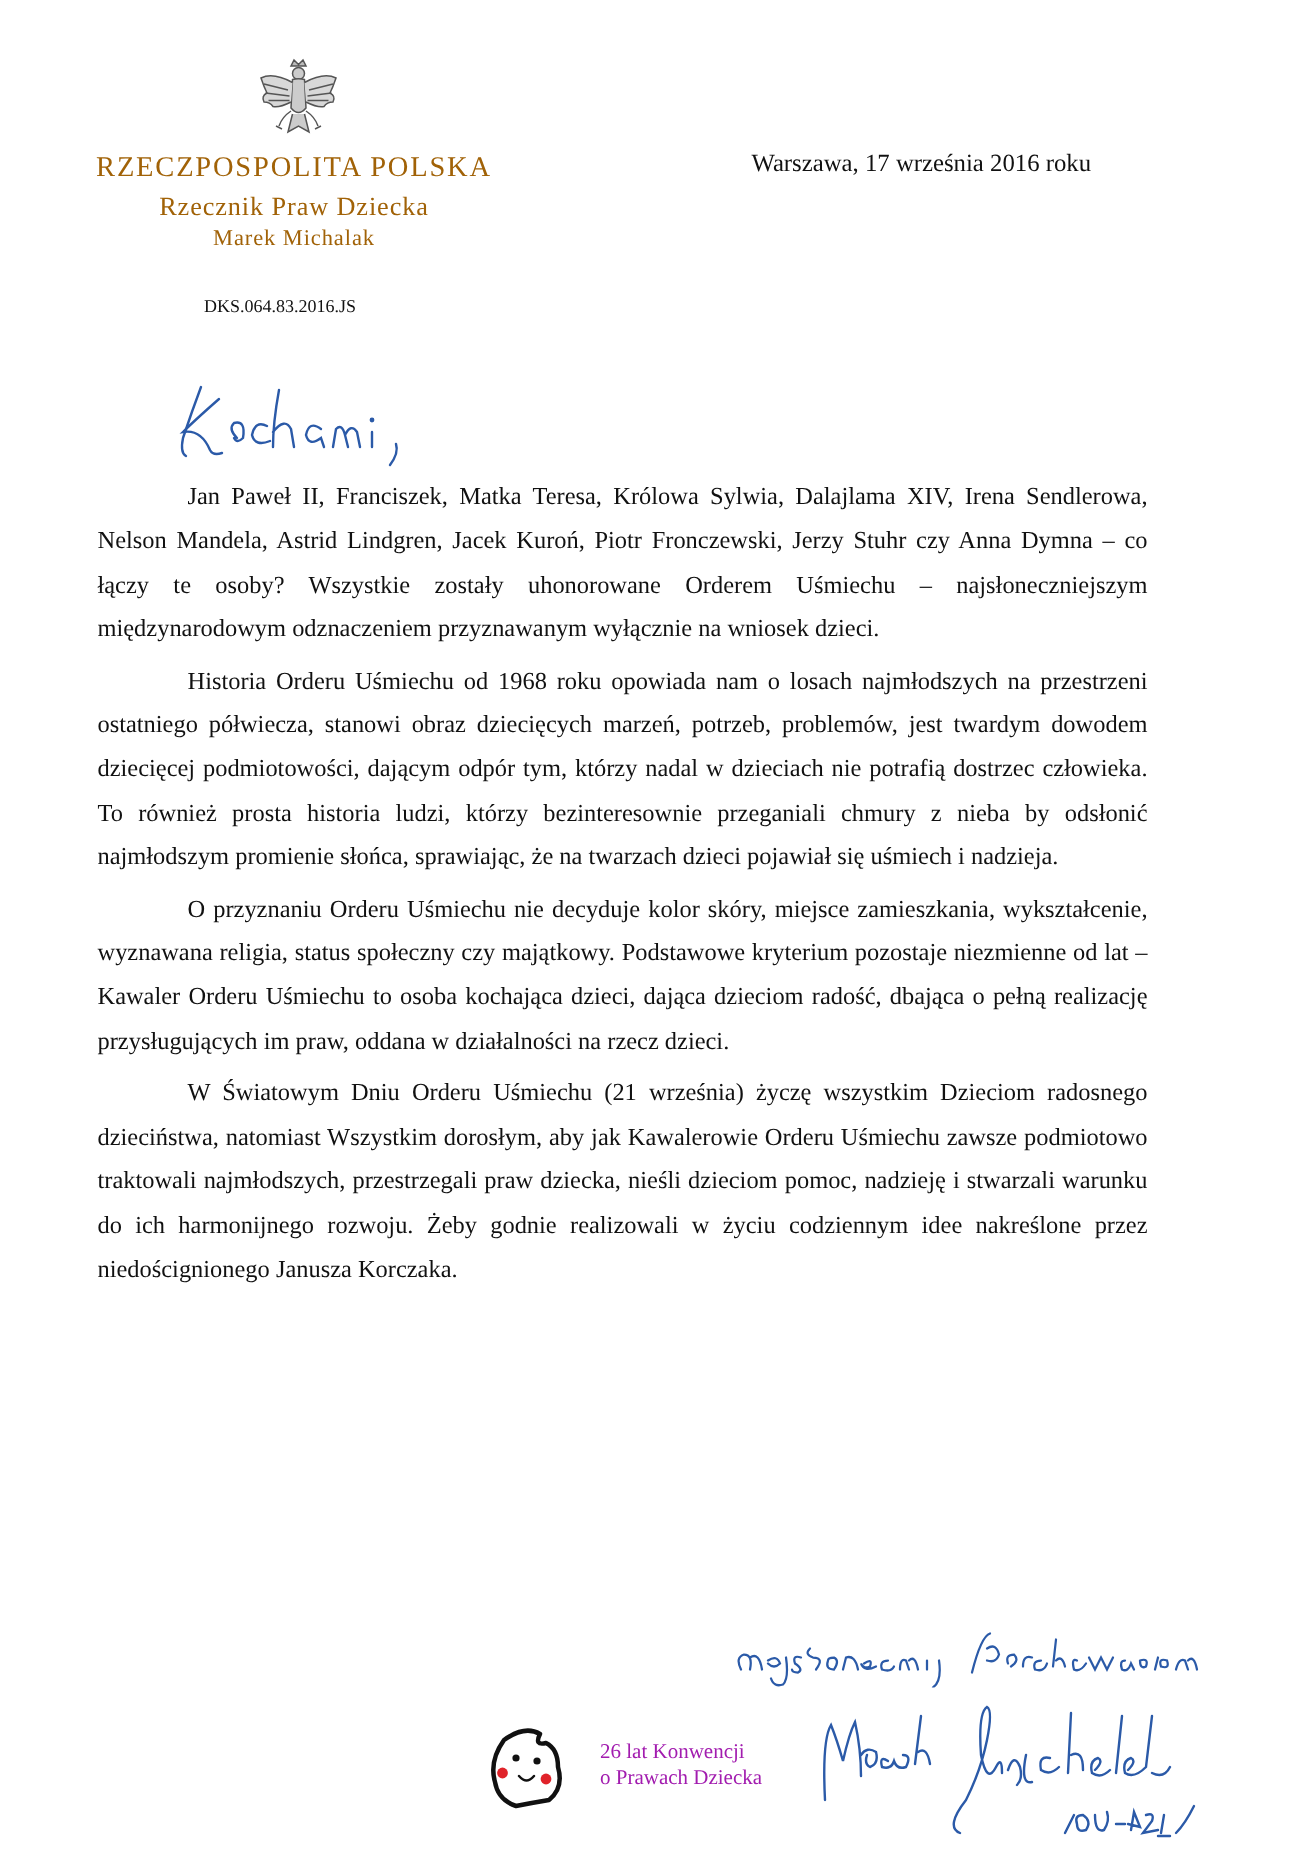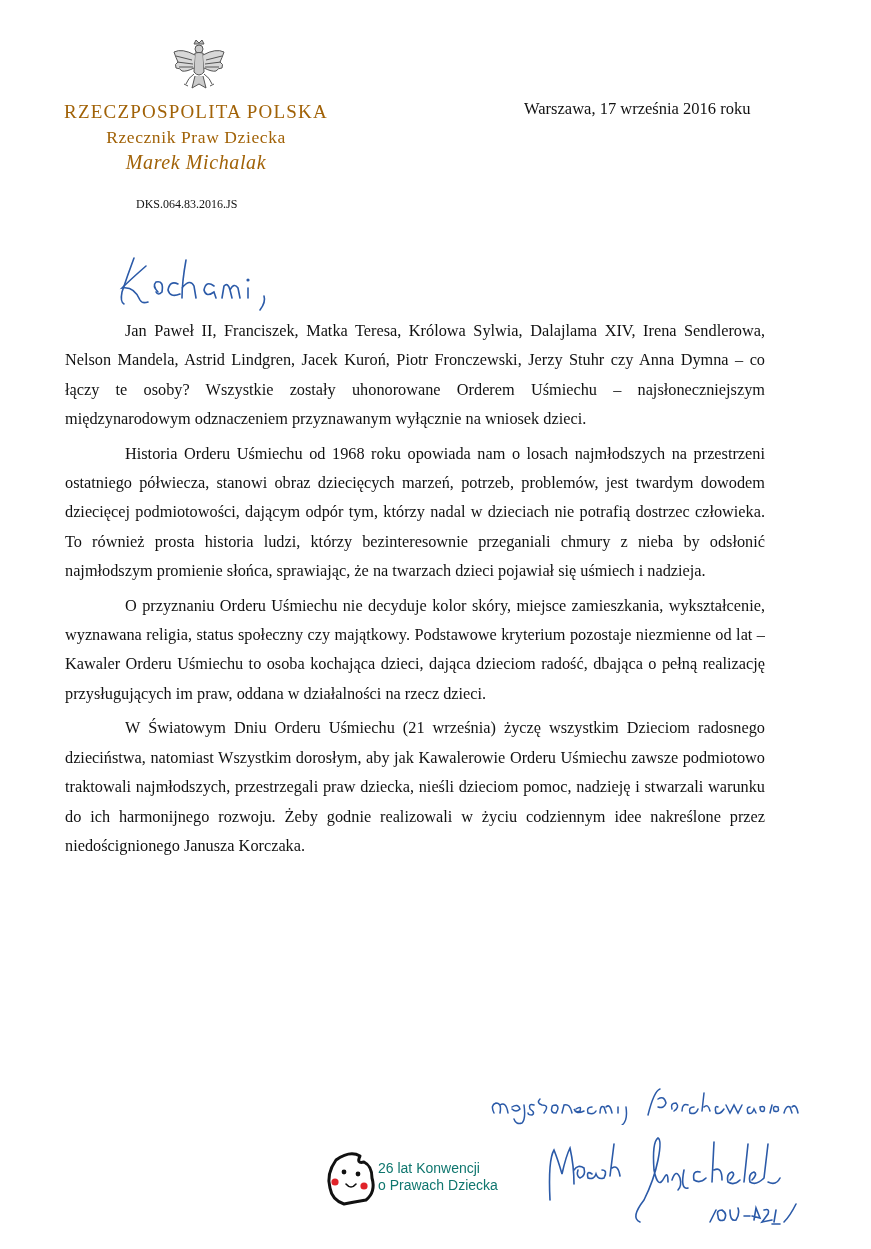--- a/index.html
+++ b/index.html
@@ -2,31 +2,31 @@
 <html><head>
   <meta charset="utf-8">
   <style>
     html, body { margin: 0; padding: 0; background: #ffffff; }
     body { width: 871px; height: 1249px; position: relative; overflow: hidden; font-family: "Liberation Serif", serif; color: #111; }
     .abs { position: absolute; }
     .eagle { left: 168px; top: 38px; width: 62px; height: 60px; }
     .hdr { left: 40px; width: 312px; text-align: center; font-family: "Liberation Serif", serif; color: #a16207; }
     .hdr-1 { top: 101px; font-size: 19px; letter-spacing: 1.2px; }
     .hdr-2 { top: 127px; font-size: 17.5px; letter-spacing: 0.6px; }
-    .hdr-3 { top: 151px; font-size: 20px; font-style: italic; letter-spacing: 0.6px; }
+    .hdr-3 { top: 151px; font-size: 15px; letter-spacing: 0.6px; }
     .ref { left: 136px; top: 197px; font-size: 12px; font-family: Liberation Serif, serif; }
-    .date { left: 524px; top: 99px; font-size: 16.5px; text-align: right; }
+    .date { left: 501px; top: 99px; font-size: 16.5px; text-align: right; }
     .title { left: 440px; top: 221px; font-size: 16.5px; font-weight: bold; line-height: 20px; }
     .salutation { left: 110px; top: 252px; width: 170px; height: 60px; }
     .body-text { left: 65px; top: 316px; width: 700px; font-size: 16.3px; line-height: 29.4px; text-align: justify; }
     .body-text p { margin: 0 0 5px 0; text-indent: 60px; }
     .closing { left: 488px; top: 1085px; width: 360px; height: 40px; }
     .signature { left: 540px; top: 1130px; width: 300px; height: 100px; }
     .logo { left: 322px; top: 1148px; width: 60px; height: 60px; }
-    .logo-text { left: 378px; top: 1160px; font-family: Liberation Sans, sans-serif; font-size: 14px; line-height: 17px; color: #0f766e; }
+    .logo-text { left: 400px; top: 1160px; font-family: Liberation Serif, serif; font-size: 14px; line-height: 17px; color: #a21caf; }
   </style>
 </head>
 <body>
 
 <div class="abs eagle">
   <svg width="62" height="60" viewBox="0 0 62 60">
     <g fill="none" stroke="#555" stroke-width="1">
 
       <path d="M26 6 L28 2 L31 5 L34 2 L36 6 Z" fill="#bbb"></path>
 

